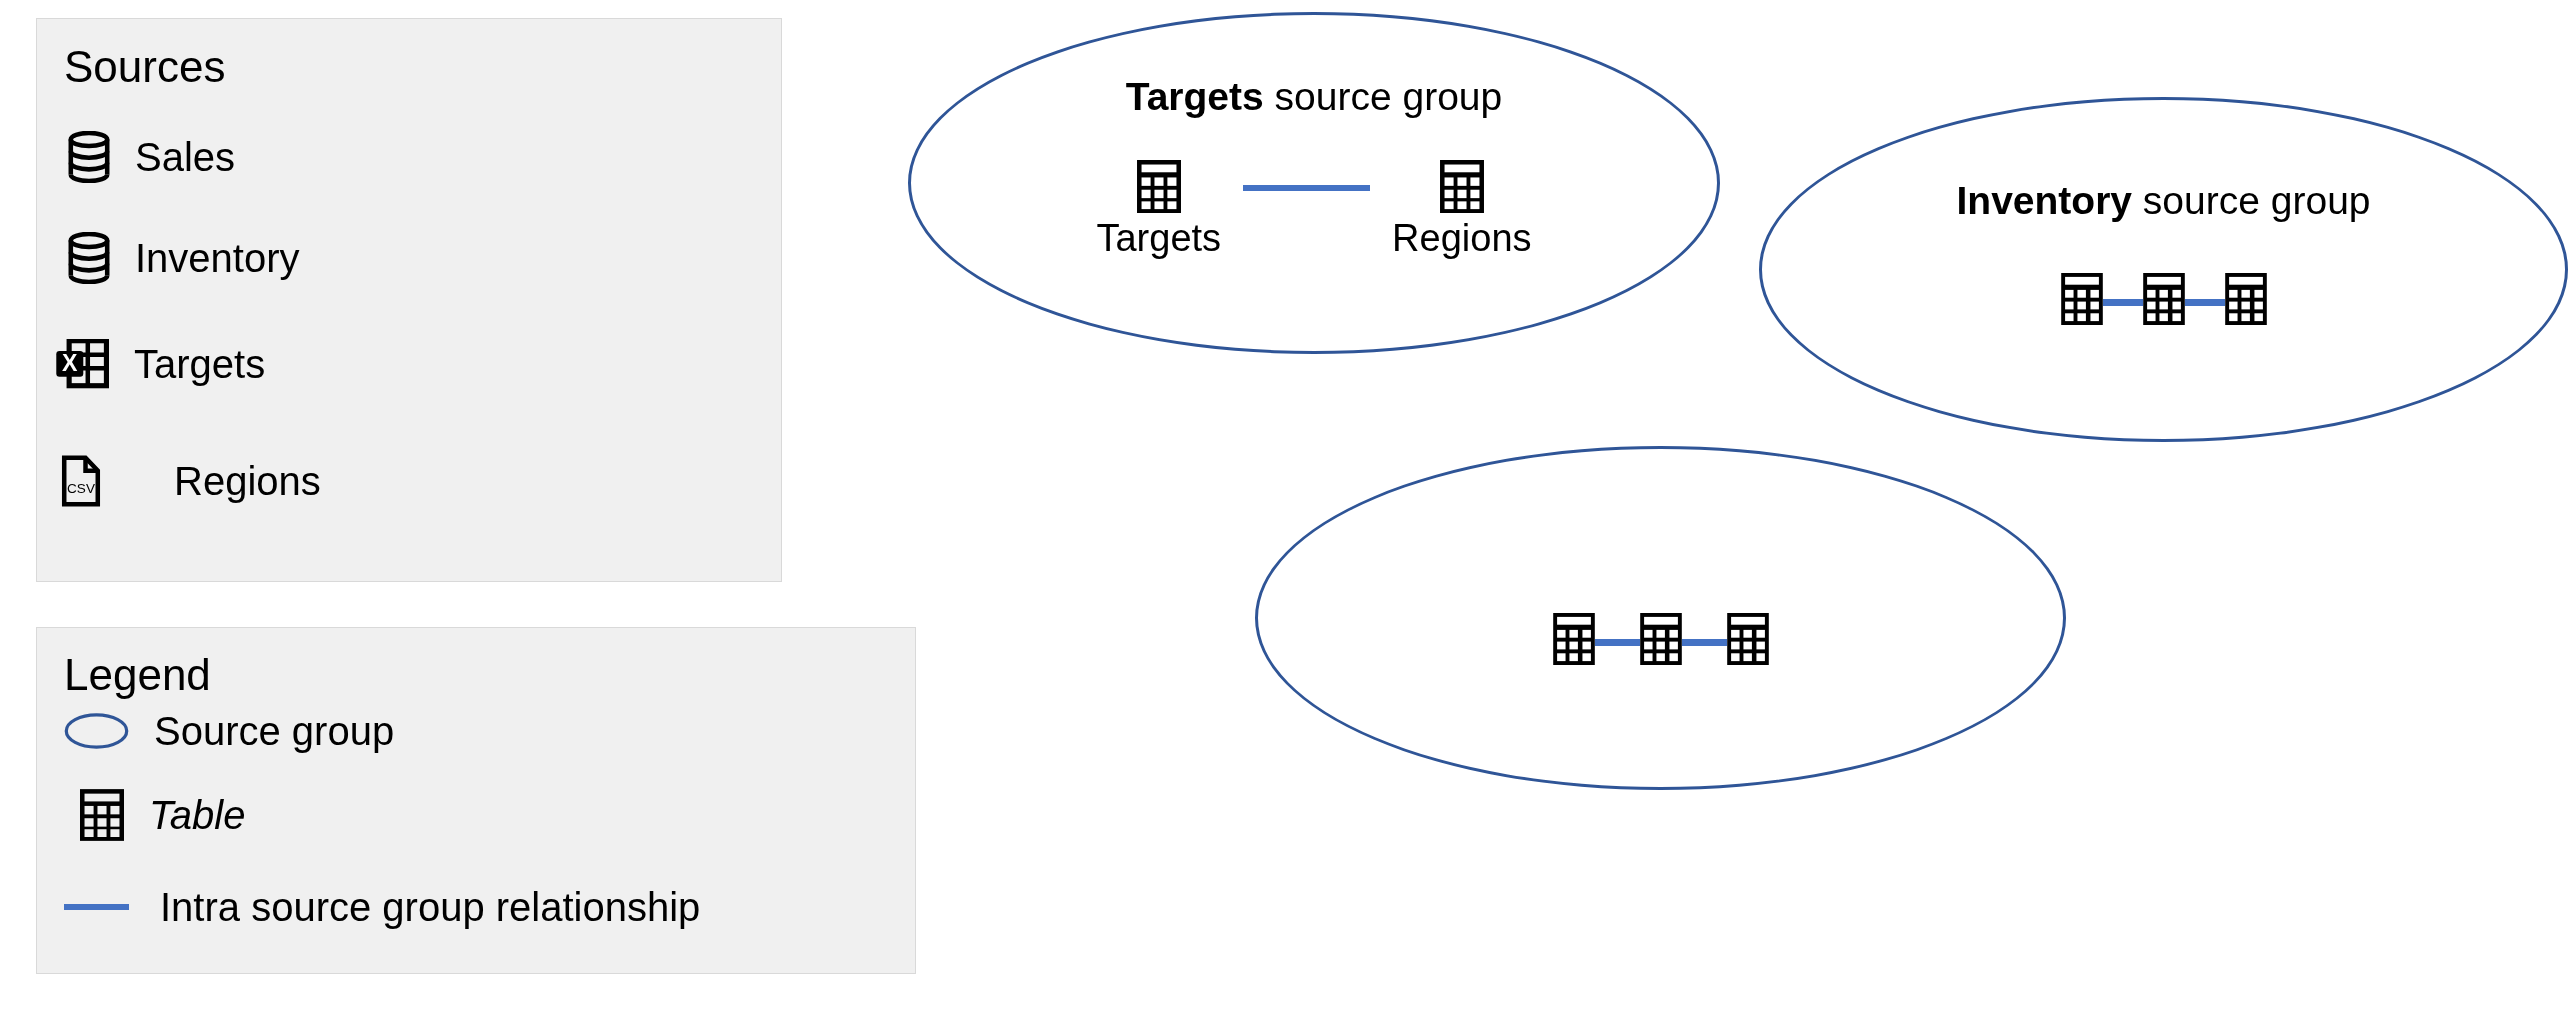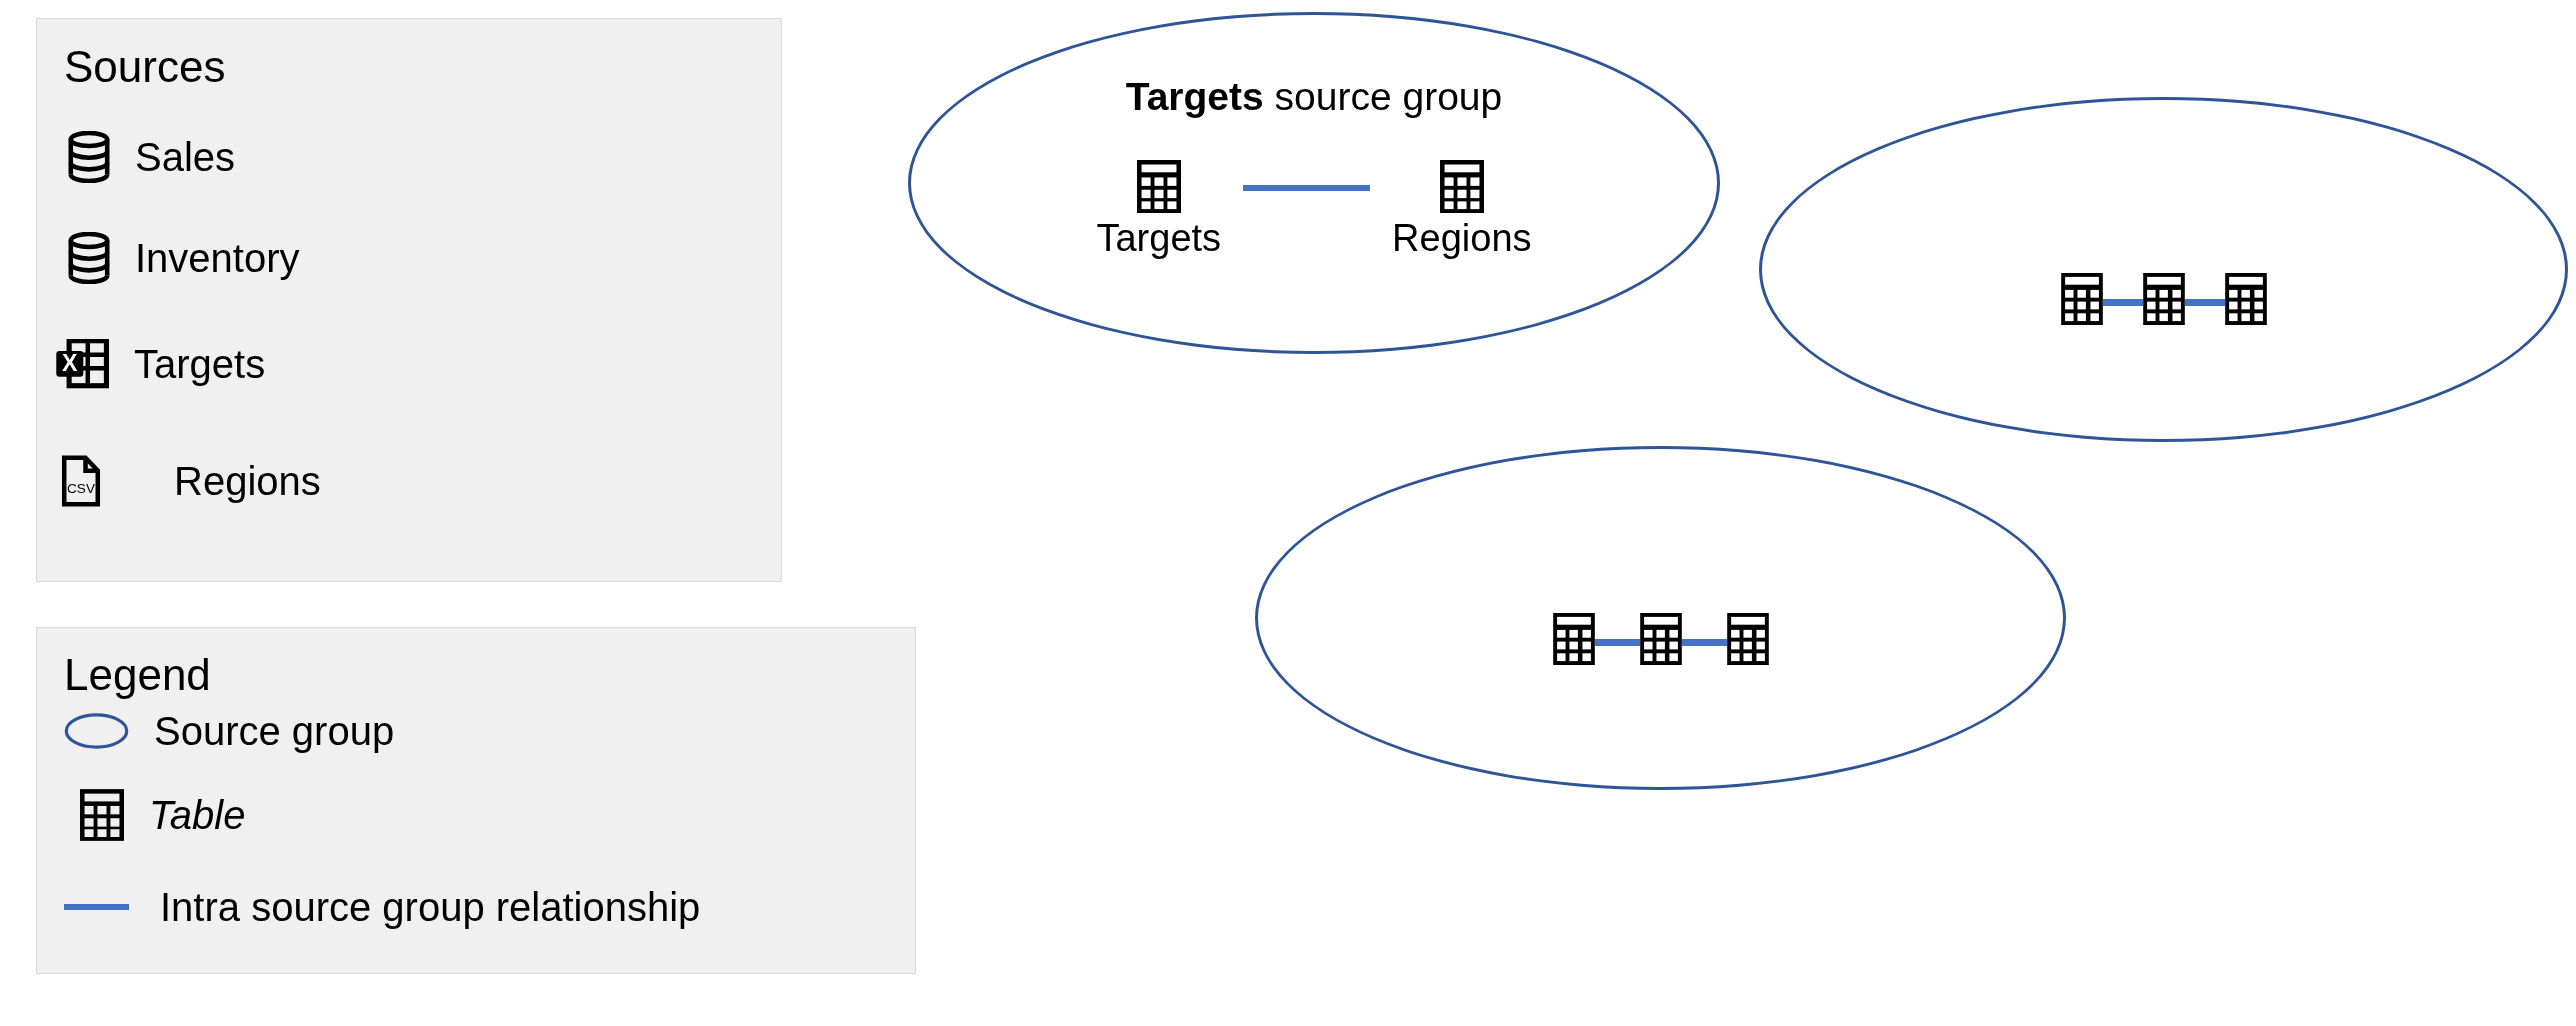--- a/index.html
+++ b/index.html
@@ -268,20 +268,23 @@
       </span>
       <span class="node-label">Regions</span>
     </div>
   </div>
 </div>
 
 <div class="group" id="group-inventory" style="left:1759px; top:97px; width:809px; height:345px;">
 
   <div class="group-ellipse"></div>
 
+  <div class="group-title" style="top:84px;">
+    <b>Inventory</b><span> source group</span>
+  </div>
 
   <div class="group-body" style="top:176px;">
     <div class="node">
       <span>
         <svg width="42" height="52" viewBox="0 0 64 80" aria-hidden="true">
           <rect x="0" y="0" width="64" height="80" fill="#000"></rect>
           <rect x="6" y="6" width="52" height="12" fill="#FFFFFF"></rect>
           <rect x="6" y="26" width="13" height="12" fill="#FFFFFF"></rect>
           <rect x="25" y="26" width="13" height="12" fill="#FFFFFF"></rect>
           <rect x="45" y="26" width="13" height="12" fill="#FFFFFF"></rect>

